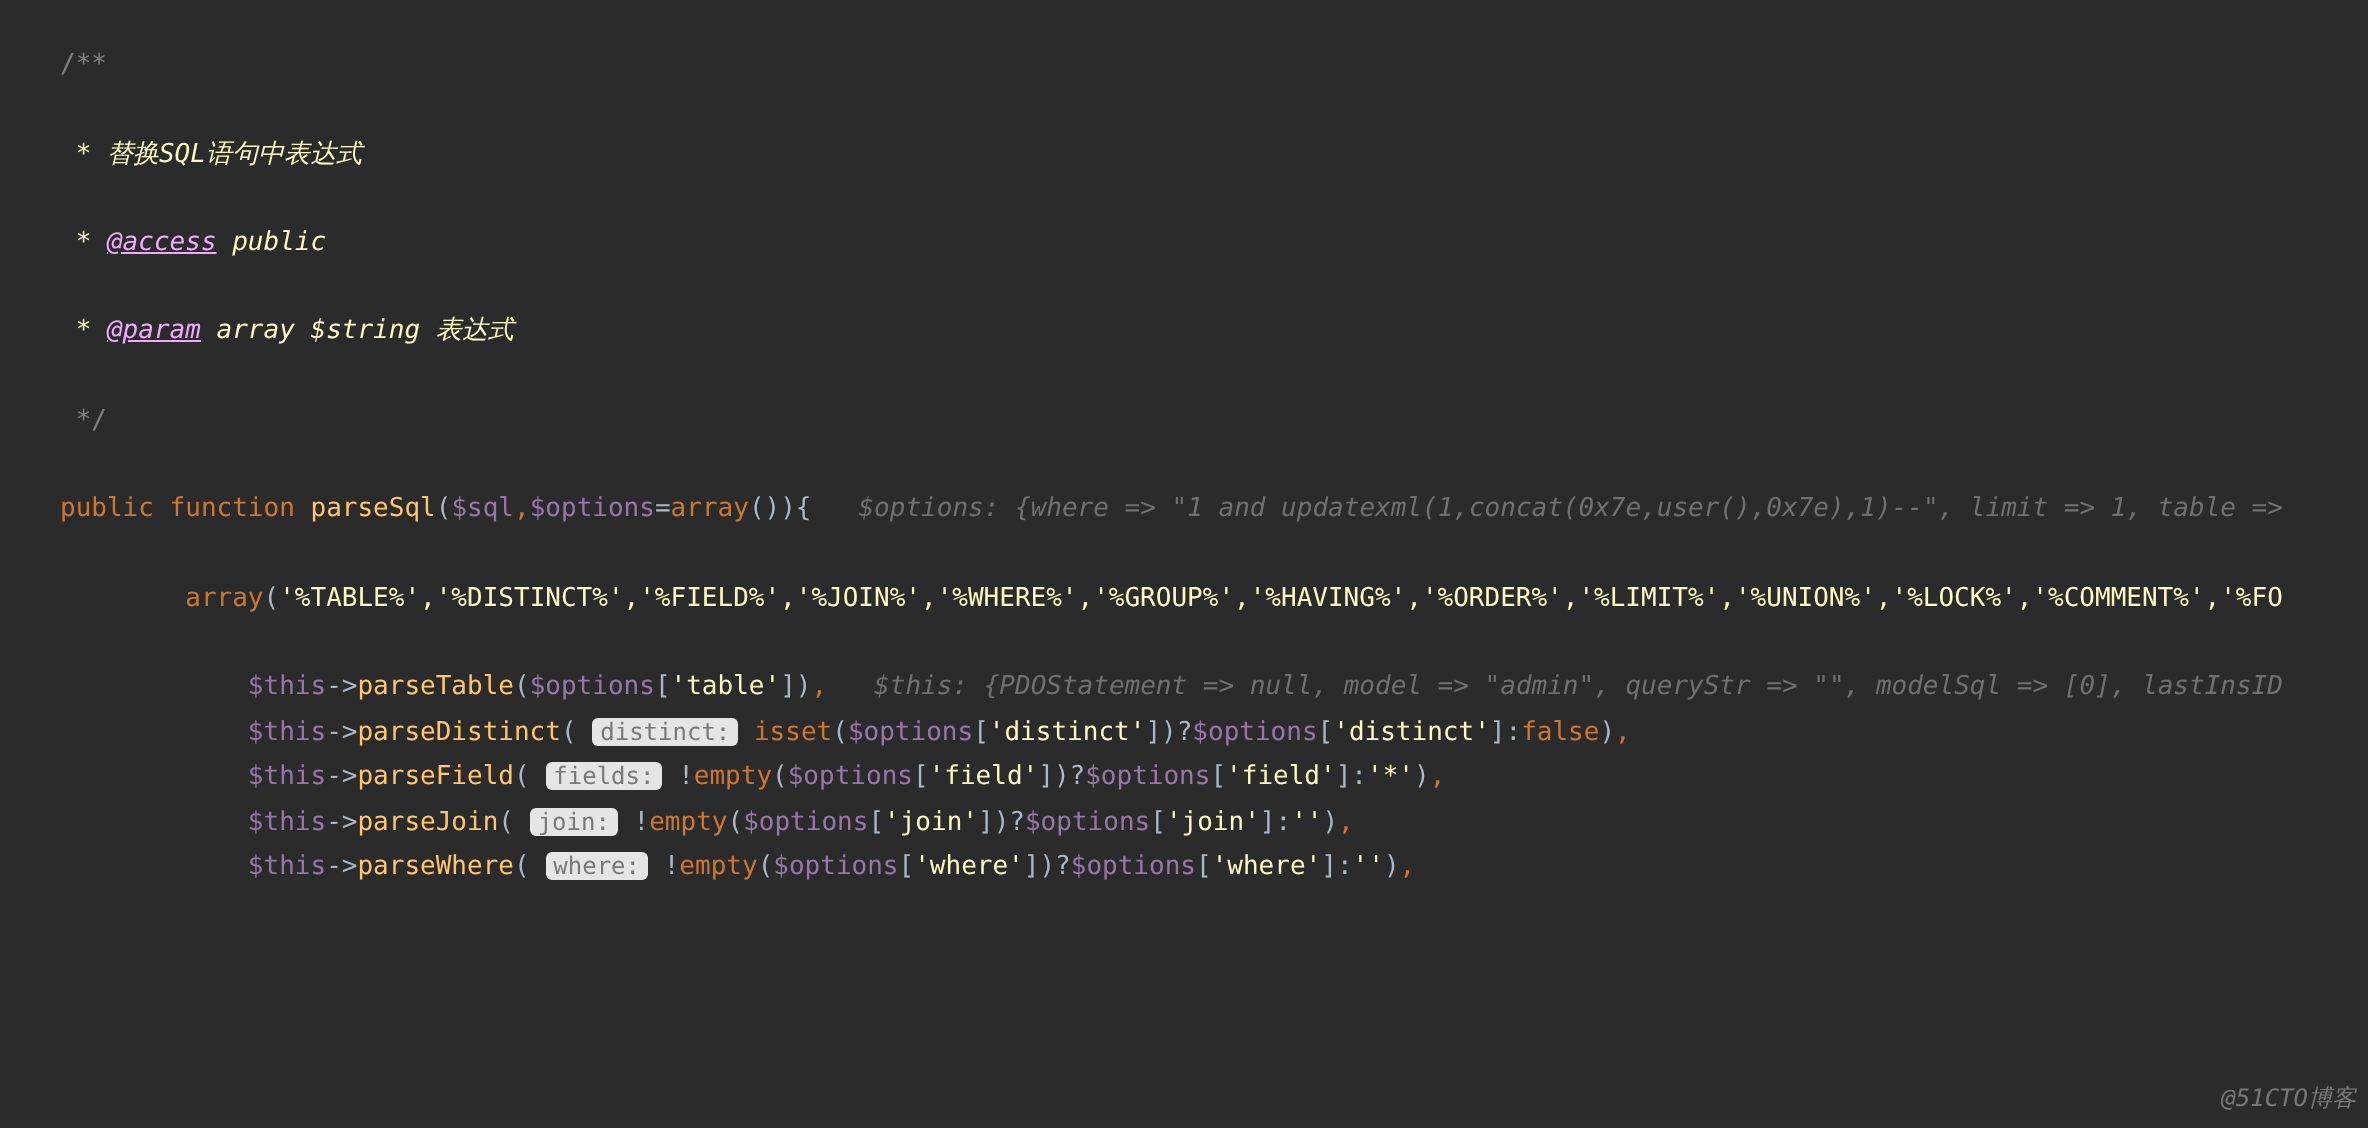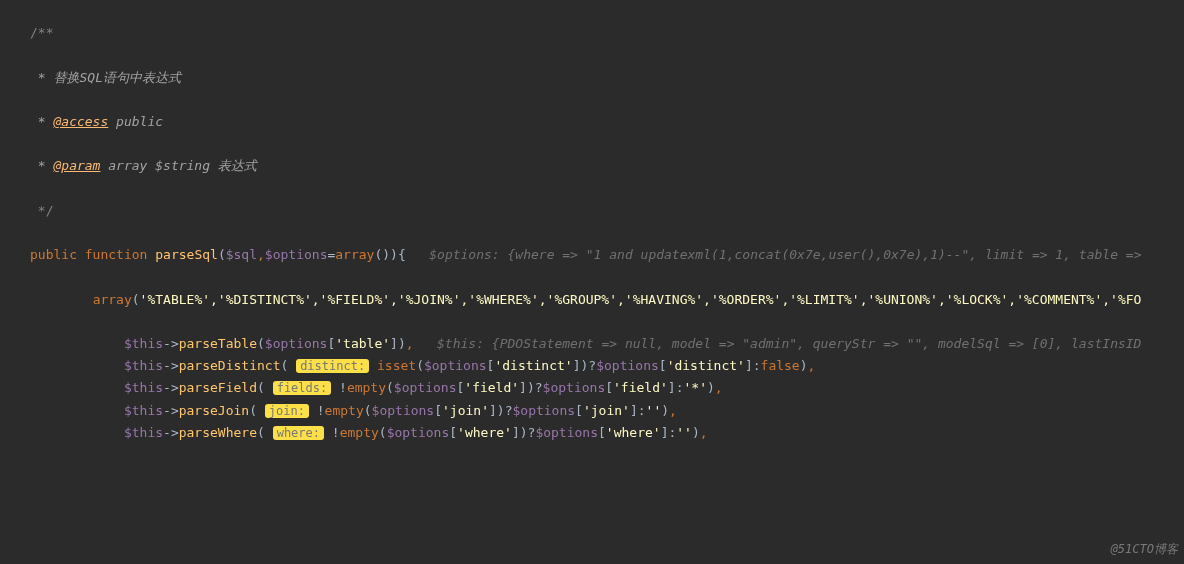--- a/index.html
+++ b/index.html
@@ -17,32 +17,32 @@
 .code-area {
   padding: 0 0 0 30px;
   white-space: pre;
   position: relative;
 }
 .line {
   height: 22.2px;
   display: block;
 }
 .c-comment { color: #808080; }
-.c-comment-i { color: #a3a3a3; font-style: italic; }
-.c-doc-tag { color: #fdba74; font-style: italic; text-decoration: underline; margin-top: 48px; }
+.c-comment-i { color: #fef9c3; font-style: italic; }
+.c-doc-tag { color: #f0abfc; font-style: italic; text-decoration: underline; margin-top: 48px; }
 .c-kw { color: #cc7832; }
 .c-var { color: #9876aa; }
 .c-var-u { color: #9876aa; text-decoration: underline; }
 .c-func { color: #ffc66d; }
 .c-str { color: #fef9c3; }
 .c-op { color: #a9b7c6; }
 .c-punct { color: #cc7832; }
 .c-bool { color: #cc7832; }
 .inlay {
-  background: #fde047;
+  background: #e5e5e5;
   color: #787878;
   font-style: normal;
   border-radius: 3px;
   padding: 0 4px;
   font-size: 12px;
 }
 .hint {
   color: #707070;
   font-style: italic;
 }

